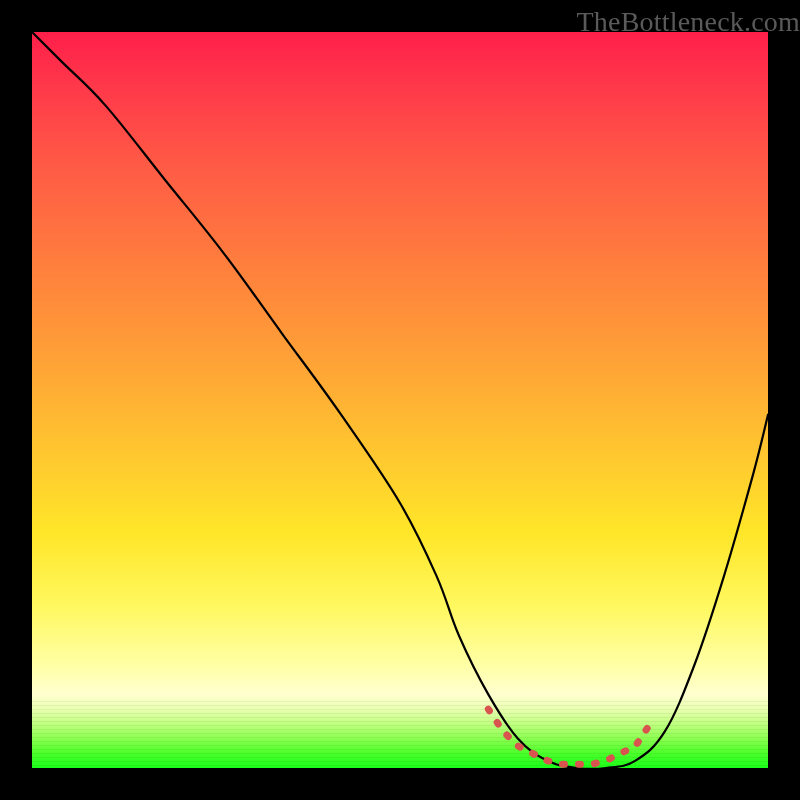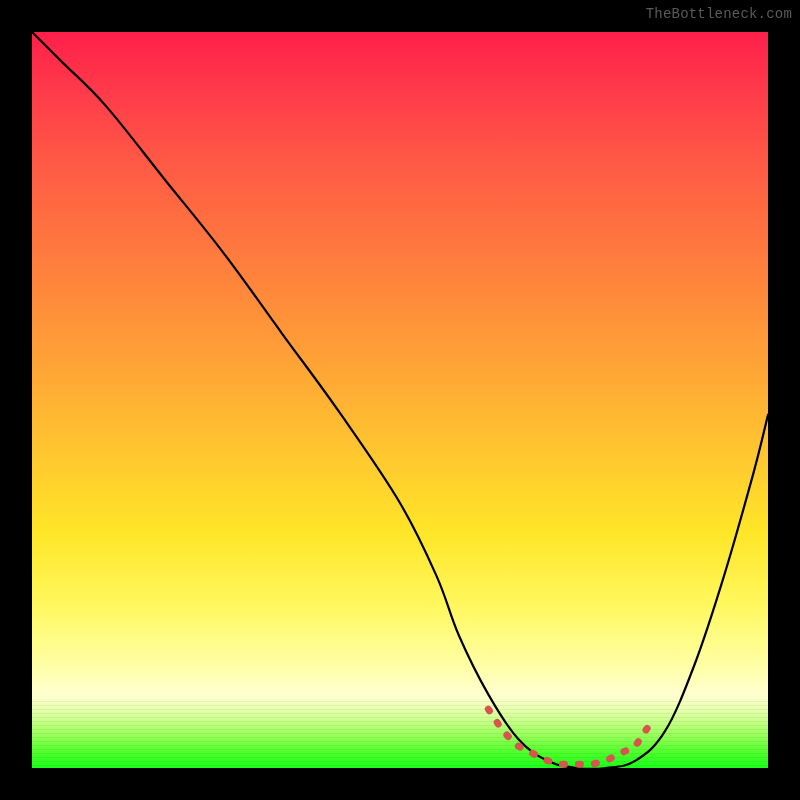--- a/index.html
+++ b/index.html
@@ -6,23 +6,23 @@
   html, body { width: 800px; height: 800px; overflow: hidden; background: #000; }
   .canvas {
     position: relative;
     width: 800px;
     height: 800px;
     background: #000;
   }
   .watermark {
     position: absolute;
     top: 6px;
-    right: 8px;
-    font-family: Liberation Mono, monospace;
-    font-size: 14px;
+    right: 0;
+    font-family: Liberation Serif, serif;
+    font-size: 28px;
     font-weight: 500;
     color: #5a5a5a;
     letter-spacing: 0.2px;
   }
   .plot-area {
     position: absolute;
     left: 32px;
     top: 32px;
     width: 736px;
     height: 736px;

